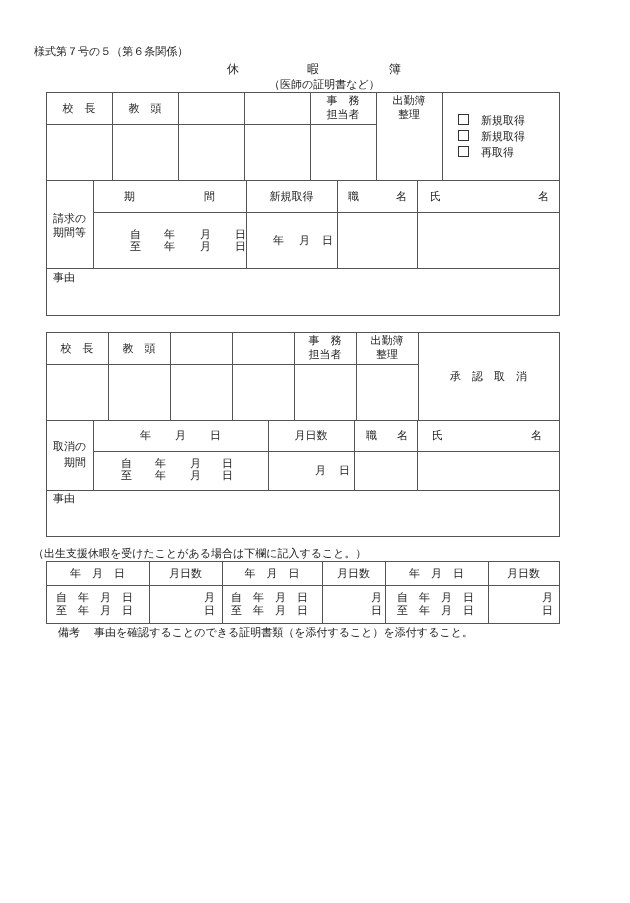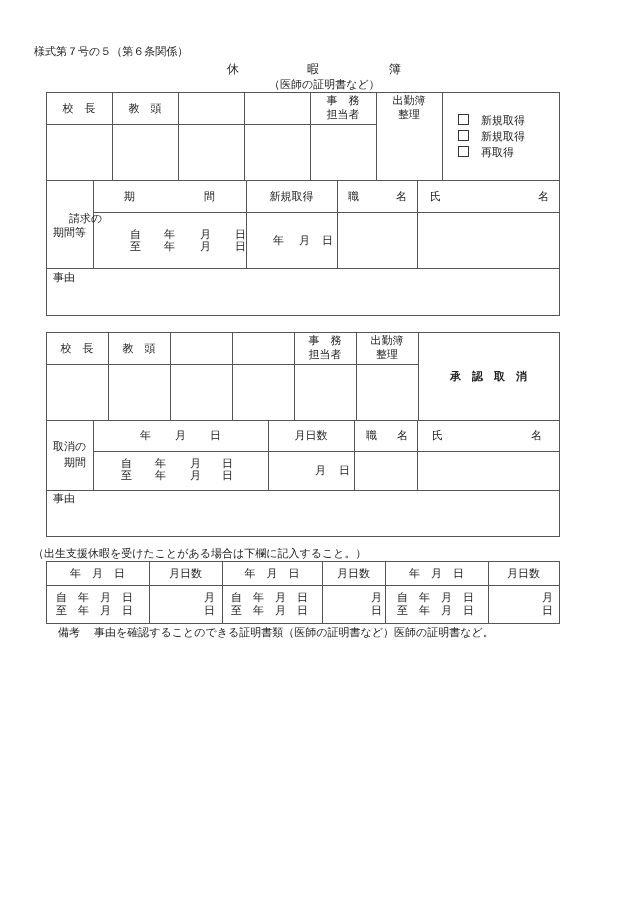--- a/index.html
+++ b/index.html
@@ -48,21 +48,21 @@
   <div class="t" style="left:458px;top:130px;"><span class="cb"></span><span>新規取得</span></div>
   <div class="t" style="left:458px;top:146px;"><span class="cb"></span><span>再取得</span></div>
 
   <div class="hl" style="left:93px;top:212px;width:467px;"></div>
   <div class="hl" style="left:46px;top:268px;width:514px;"></div>
   <div class="vl" style="left:93px;top:180px;height:88px;"></div>
   <div class="vl" style="left:246px;top:180px;height:88px;"></div>
   <div class="vl" style="left:337px;top:180px;height:88px;"></div>
   <div class="vl" style="left:417px;top:180px;height:88px;"></div>
 
-  <div class="t" style="left:53px;top:212px;margin-left:16px;">請求の</div>
+  <div class="t" style="left:53px;top:212px;">請求の</div>
   <div class="t" style="left:53px;top:226px;">期間等</div>
 
   <div class="t" style="left:124px;top:190px;">期</div>
   <div class="t" style="left:204px;top:190px;">間</div>
   <div class="t c" style="left:246px;top:190px;width:91px;">新規取得</div>
   <div class="t" style="left:348px;top:190px;">職</div>
   <div class="t" style="left:396px;top:190px;">名</div>
   <div class="t" style="left:430px;top:190px;">氏</div>
   <div class="t" style="left:538px;top:190px;">名</div>
 
@@ -97,21 +97,21 @@
   <div class="vl" style="left:356px;top:332px;height:88px;"></div>
   <div class="vl" style="left:418px;top:332px;height:88px;"></div>
 
   <div class="t c" style="left:46px;top:342px;width:62px;">校　長</div>
   <div class="t c" style="left:108px;top:342px;width:62px;">教　頭</div>
   <div class="t c" style="left:294px;top:334px;width:62px;">事　務</div>
   <div class="t c" style="left:294px;top:348px;width:62px;">担当者</div>
   <div class="t c" style="left:356px;top:334px;width:62px;">出勤簿</div>
   <div class="t c" style="left:356px;top:348px;width:62px;">整理</div>
 
-  <div class="t c" style="left:418px;top:370px;width:141px;font-weight:bold;">承　認　取　消</div>
+  <div class="t c" style="left:418px;top:370px;width:141px;">承　認　取　消</div>
 
   <div class="hl" style="left:93px;top:451px;width:467px;"></div>
   <div class="hl" style="left:46px;top:490px;width:514px;"></div>
   <div class="vl" style="left:93px;top:420px;height:70px;"></div>
   <div class="vl" style="left:268px;top:420px;height:70px;"></div>
   <div class="vl" style="left:354px;top:420px;height:70px;"></div>
   <div class="vl" style="left:417px;top:420px;height:70px;"></div>
 
   <div class="t" style="left:53px;top:440px;">取消の</div>
   <div class="t" style="left:64px;top:456px;">期間</div>
@@ -172,14 +172,14 @@
   <div class="t" style="left:371px;top:591px;">月</div>
   <div class="t" style="left:371px;top:604px;">日</div>
 
   <div class="t" style="left:397px;top:591px;">自　年　月　日</div>
   <div class="t" style="left:397px;top:604px;">至　年　月　日</div>
   <div class="t" style="left:542px;top:591px;">月</div>
   <div class="t" style="left:542px;top:604px;">日</div>
 </div>
 
 <div class="t" style="left:58px;top:626px;">
-  <span>備考</span><span style="display:inline-block;width:14px;"></span><span>事由を確認することのできる証明書類（医師の証明書など）医師の証明書など。</span>
+  <span>備考</span><span style="display:inline-block;width:14px;"></span><span>事由を確認することのできる証明書類（を添付すること）を添付すること。</span>
 </div>
 
 </body></html>

